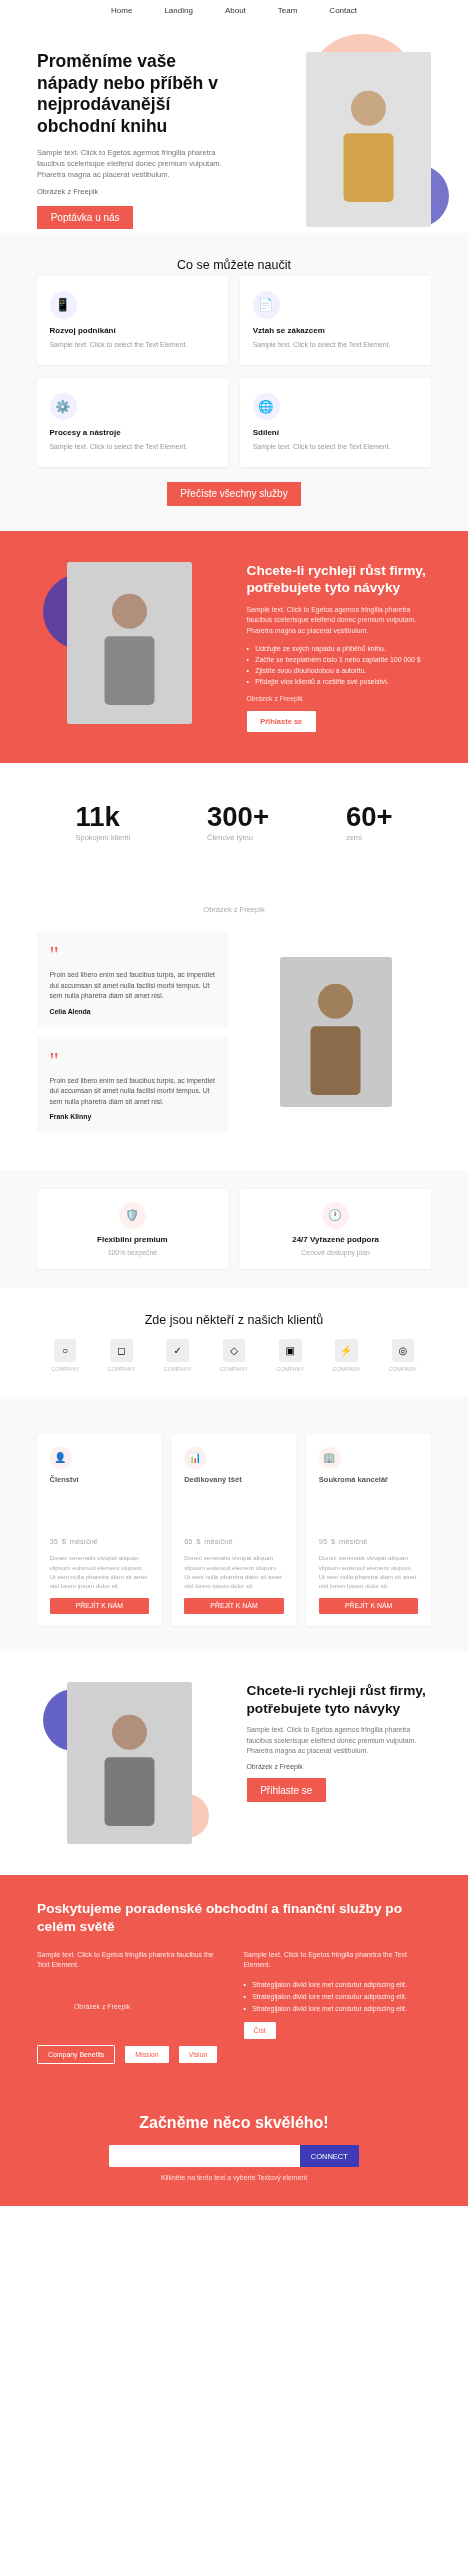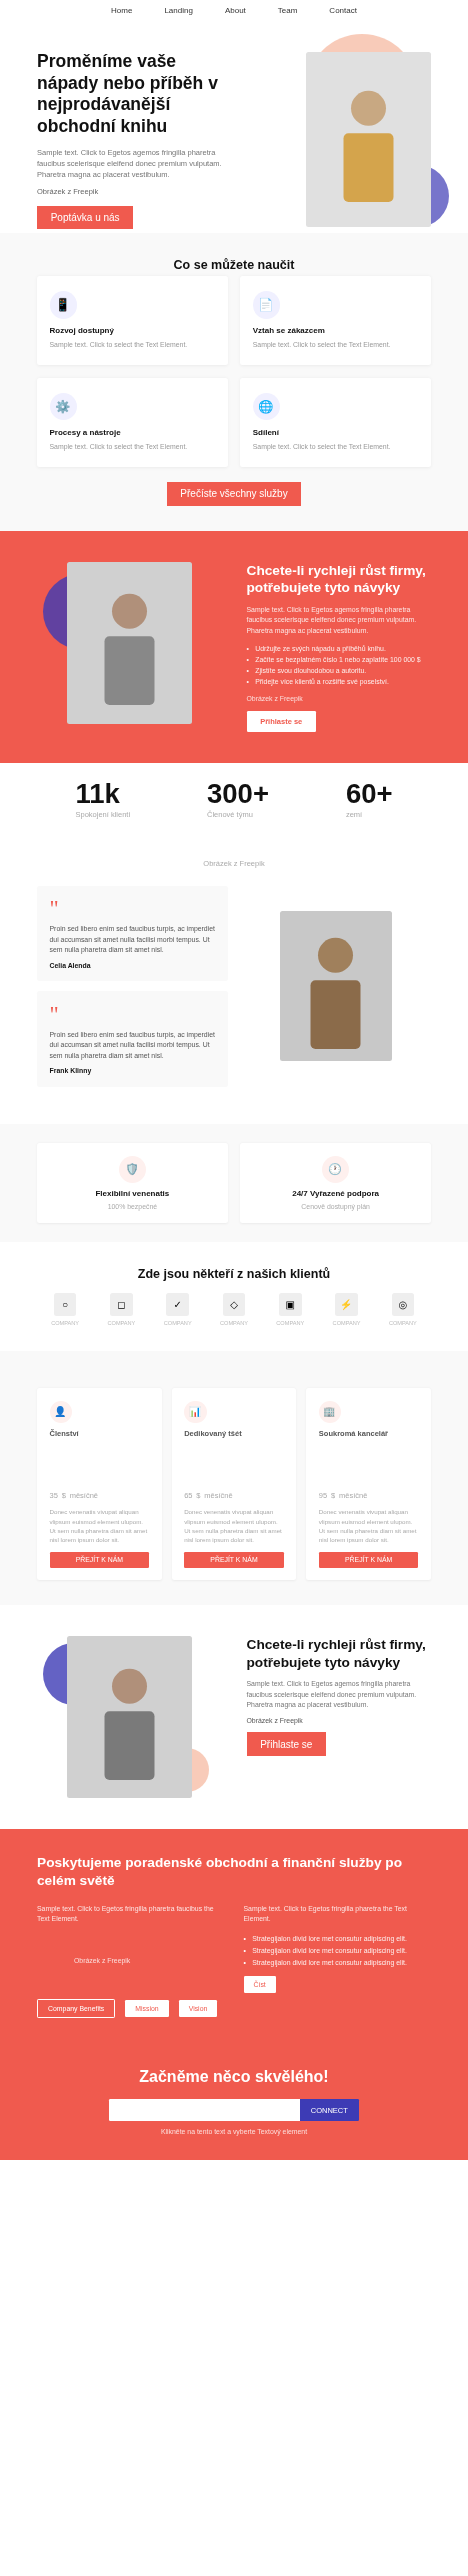--- a/index.html
+++ b/index.html
@@ -41,21 +41,21 @@
       border-radius: 50%; z-index: 1; opacity: 0.6;
     }
     .hero-blob2 {
       position: absolute; right: 19px; bottom: 6.2px;
       width: 62px; height: 62px; background: #3d3bb5;
       border-radius: 50%; z-index: 1; opacity: 0.7;
     }
 
     
     .section-title {
-      text-align: center; font-size: 12.5px; font-weight: 700;
+      text-align: center; font-size: 12.5px; font-weight: 400;
       color: #111; margin-bottom: 3.7px;
     }
     .section-sub { text-align: center; font-size: 7.5px; color: #aaa; margin-bottom: 17.5px; }
 
     
     .learn-section {
       background: #f9f9f9; padding: 25px 37px;
     }
     .cards-grid {
       display: grid; grid-template-columns: 1fr 1fr; gap: 12.5px; margin-bottom: 15px;
@@ -97,21 +97,21 @@
     .grow-content ul li { font-size: 6.9px; color: rgba(255,255,255,0.9); padding: 1.9px 0; padding-left: 8.7px; position: relative; }
     .grow-content ul li::before { content: "•"; position: absolute; left: 0; }
     .grow-content .link-white { font-size: 6.9px; color: rgba(255,255,255,0.8); display: block; margin-bottom: 8.7px; }
     .btn-white {
       background: #fff; color: #f05a4e; border: none; padding: 6.2px 13.7px;
       font-size: 7.5px; cursor: pointer; border-radius: 1.2px; font-weight: 700;
     }
 
     
     .stats-section {
-      background: #fff; padding: 15px 37px; display: flex; justify-content: space-around; align-items: center;
+      background: #fff; padding: 38px 37px; display: flex; justify-content: space-around; align-items: center;
     }
     .stat-item { text-align: left; }
     .stat-item .num { font-size: 27.5px; font-weight: 800; color: #111; }
     .stat-item .label { font-size: 7.5px; color: #aaa; }
 
     
     .testimonials-section { background: #fff; padding: 25px 37px; }
     .testimonial-card {
       background: #f9f9f9; padding: 12.5px; border-radius: 2.5px; position: relative;
     }
@@ -260,21 +260,21 @@
       </svg>
     </div>
   </div>
 </section>
 
 <section class="learn-section">
   <h2 class="section-title">Co se můžete naučit</h2>
   <div class="cards-grid">
     <div class="card">
       <div class="card-icon">📱</div>
-      <h3>Rozvoj dostupný</h3>
+      <h3>Rozvoj podnikání</h3>
       <p>Sample text. Click to select the Text Element.</p>
     </div>
     <div class="card">
       <div class="card-icon">📄</div>
       <h3>Vztah se zákazcem</h3>
       <p>Sample text. Click to select the Text Element.</p>
     </div>
     <div class="card">
       <div class="card-icon">⚙️</div>
       <h3>Procesy a nástroje</h3>
@@ -352,21 +352,21 @@
           <rect x="20" y="90" width="80" height="110" rx="8" fill="#8b6b4a"></rect>
         </svg>
       </div>
     </div>
   </div>
 </section>
 
 <section class="benefits-section">
   <div class="benefit-card">
     <div class="benefit-icon">🛡️</div>
-    <h4>Flexibilní venenatis</h4>
+    <h4>Flexibilní premium</h4>
     <p>100% bezpečné</p>
   </div>
   <div class="benefit-card">
     <div class="benefit-icon">🕐</div>
     <h4>24/7 Vyřazené podpora</h4>
     <p>Cenově dostupný plán</p>
   </div>
 </section>
 
 <section class="clients-section">

